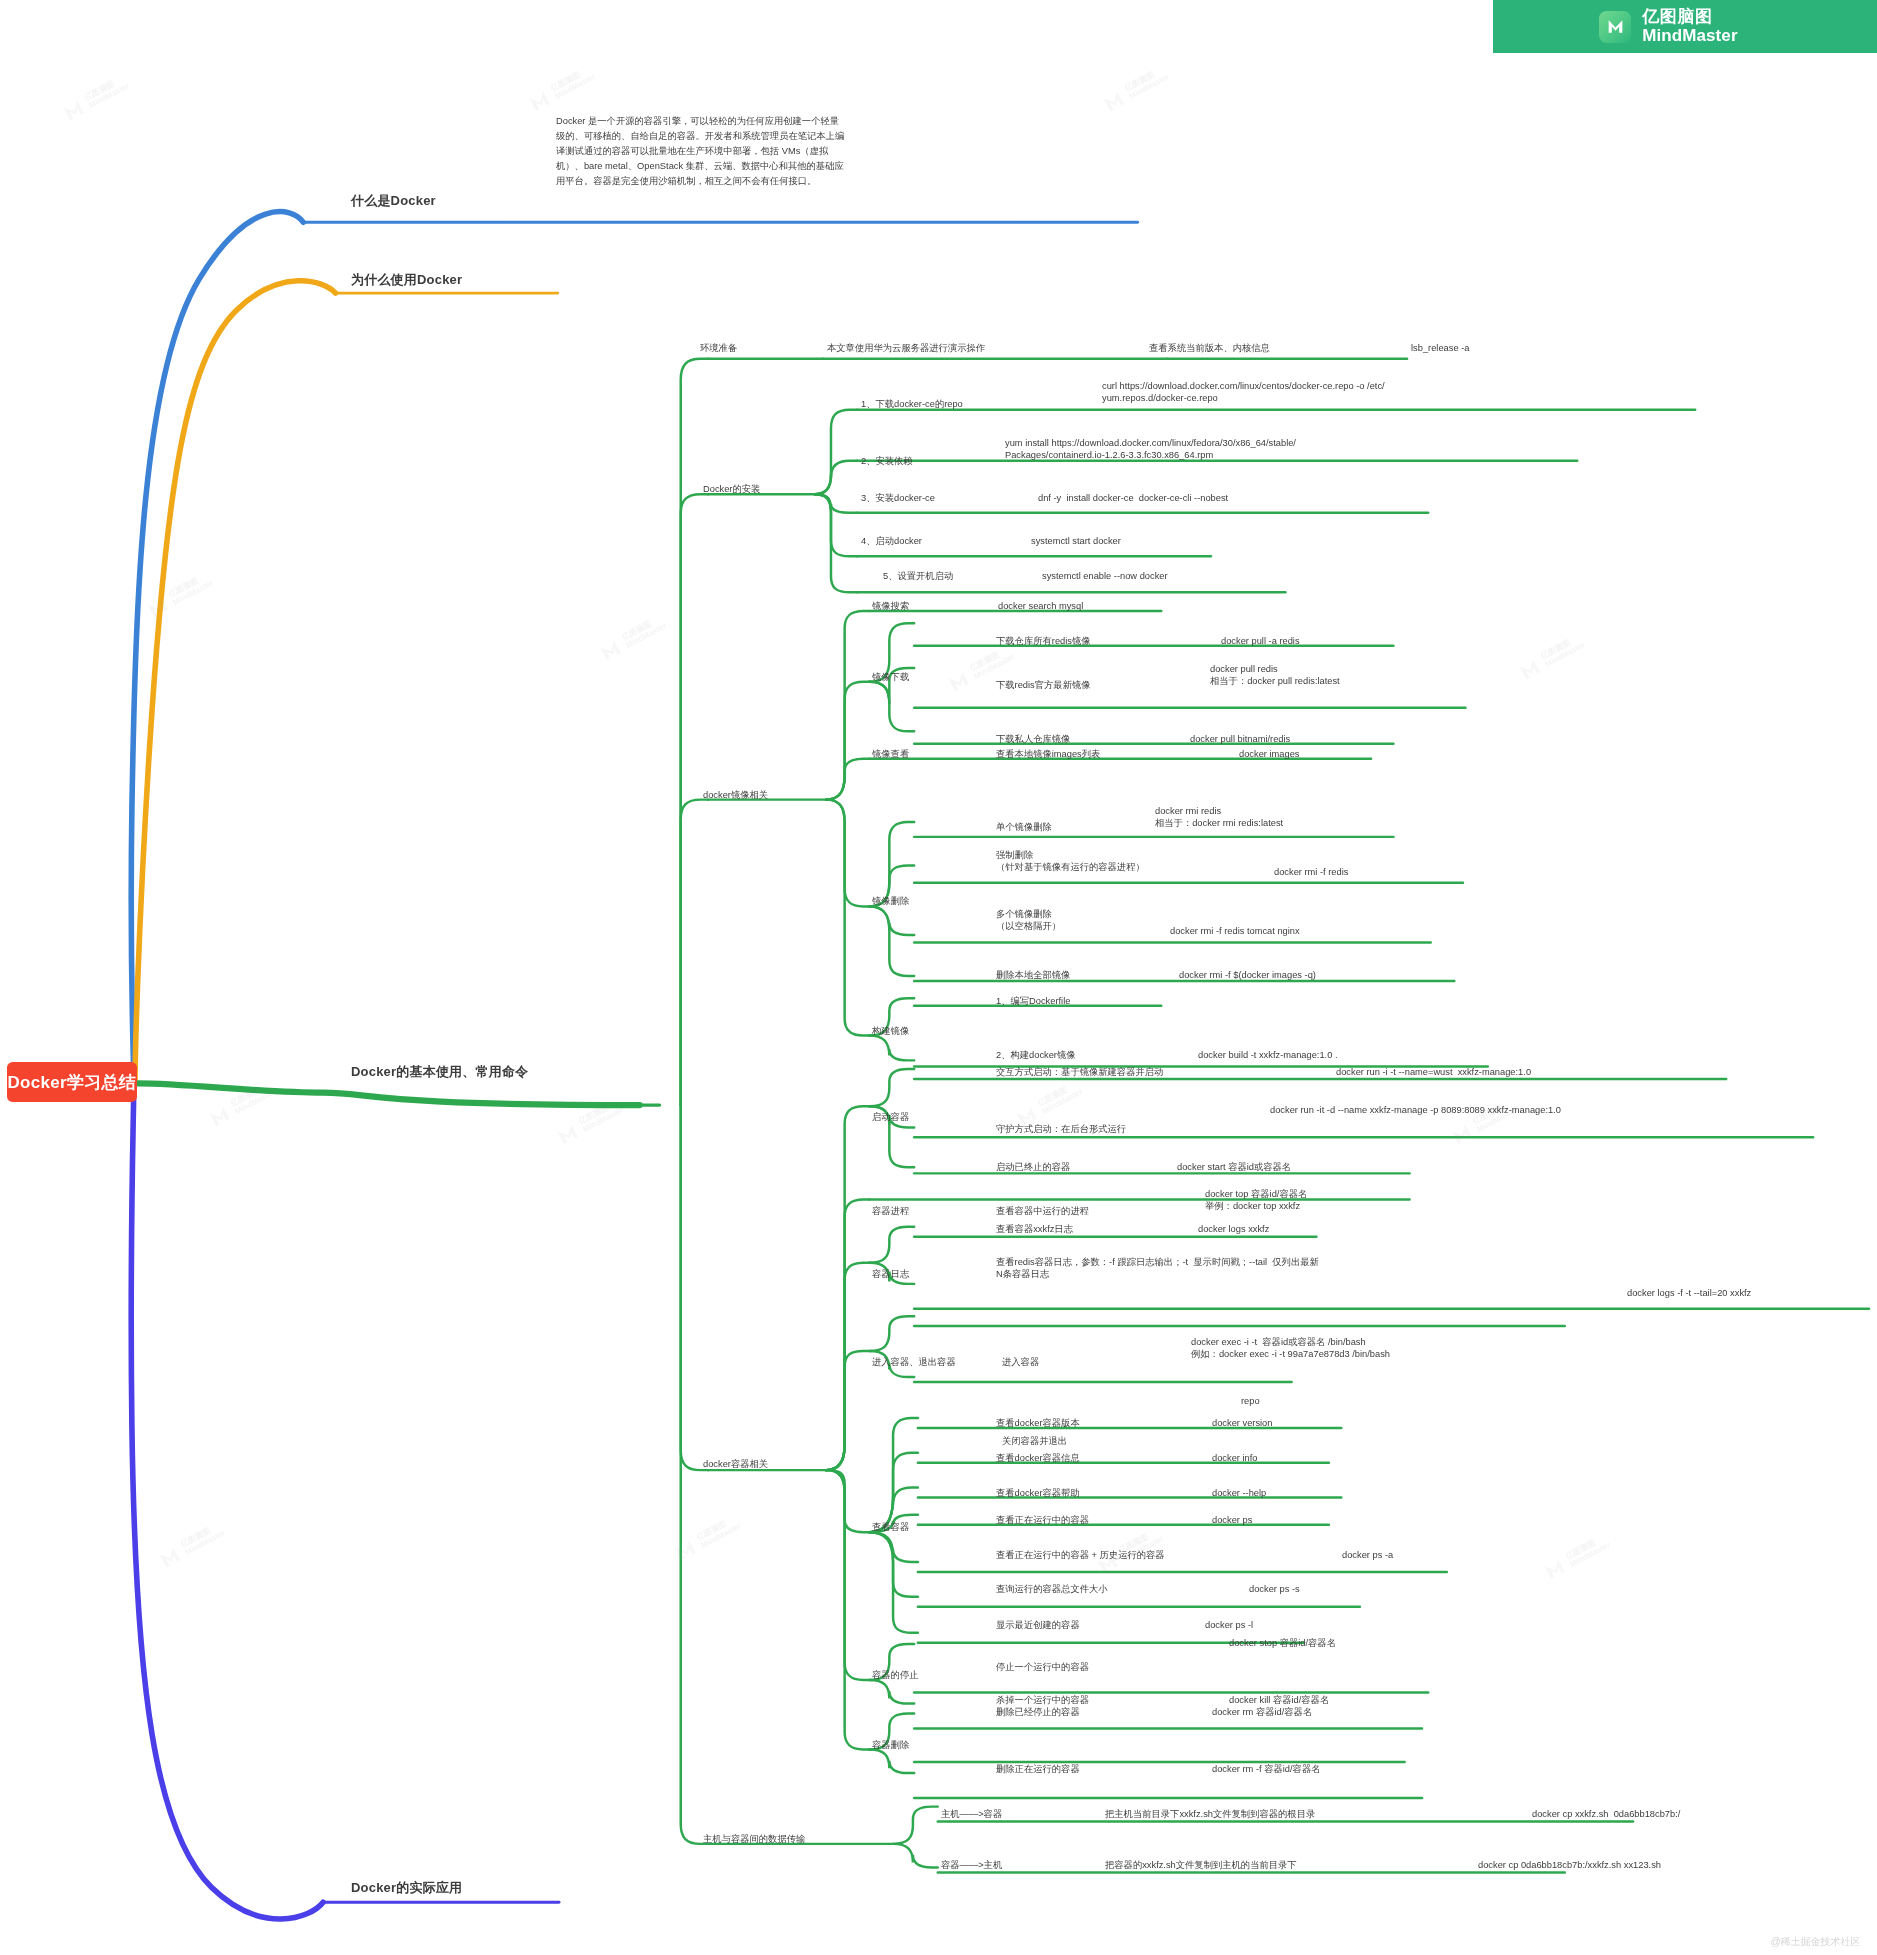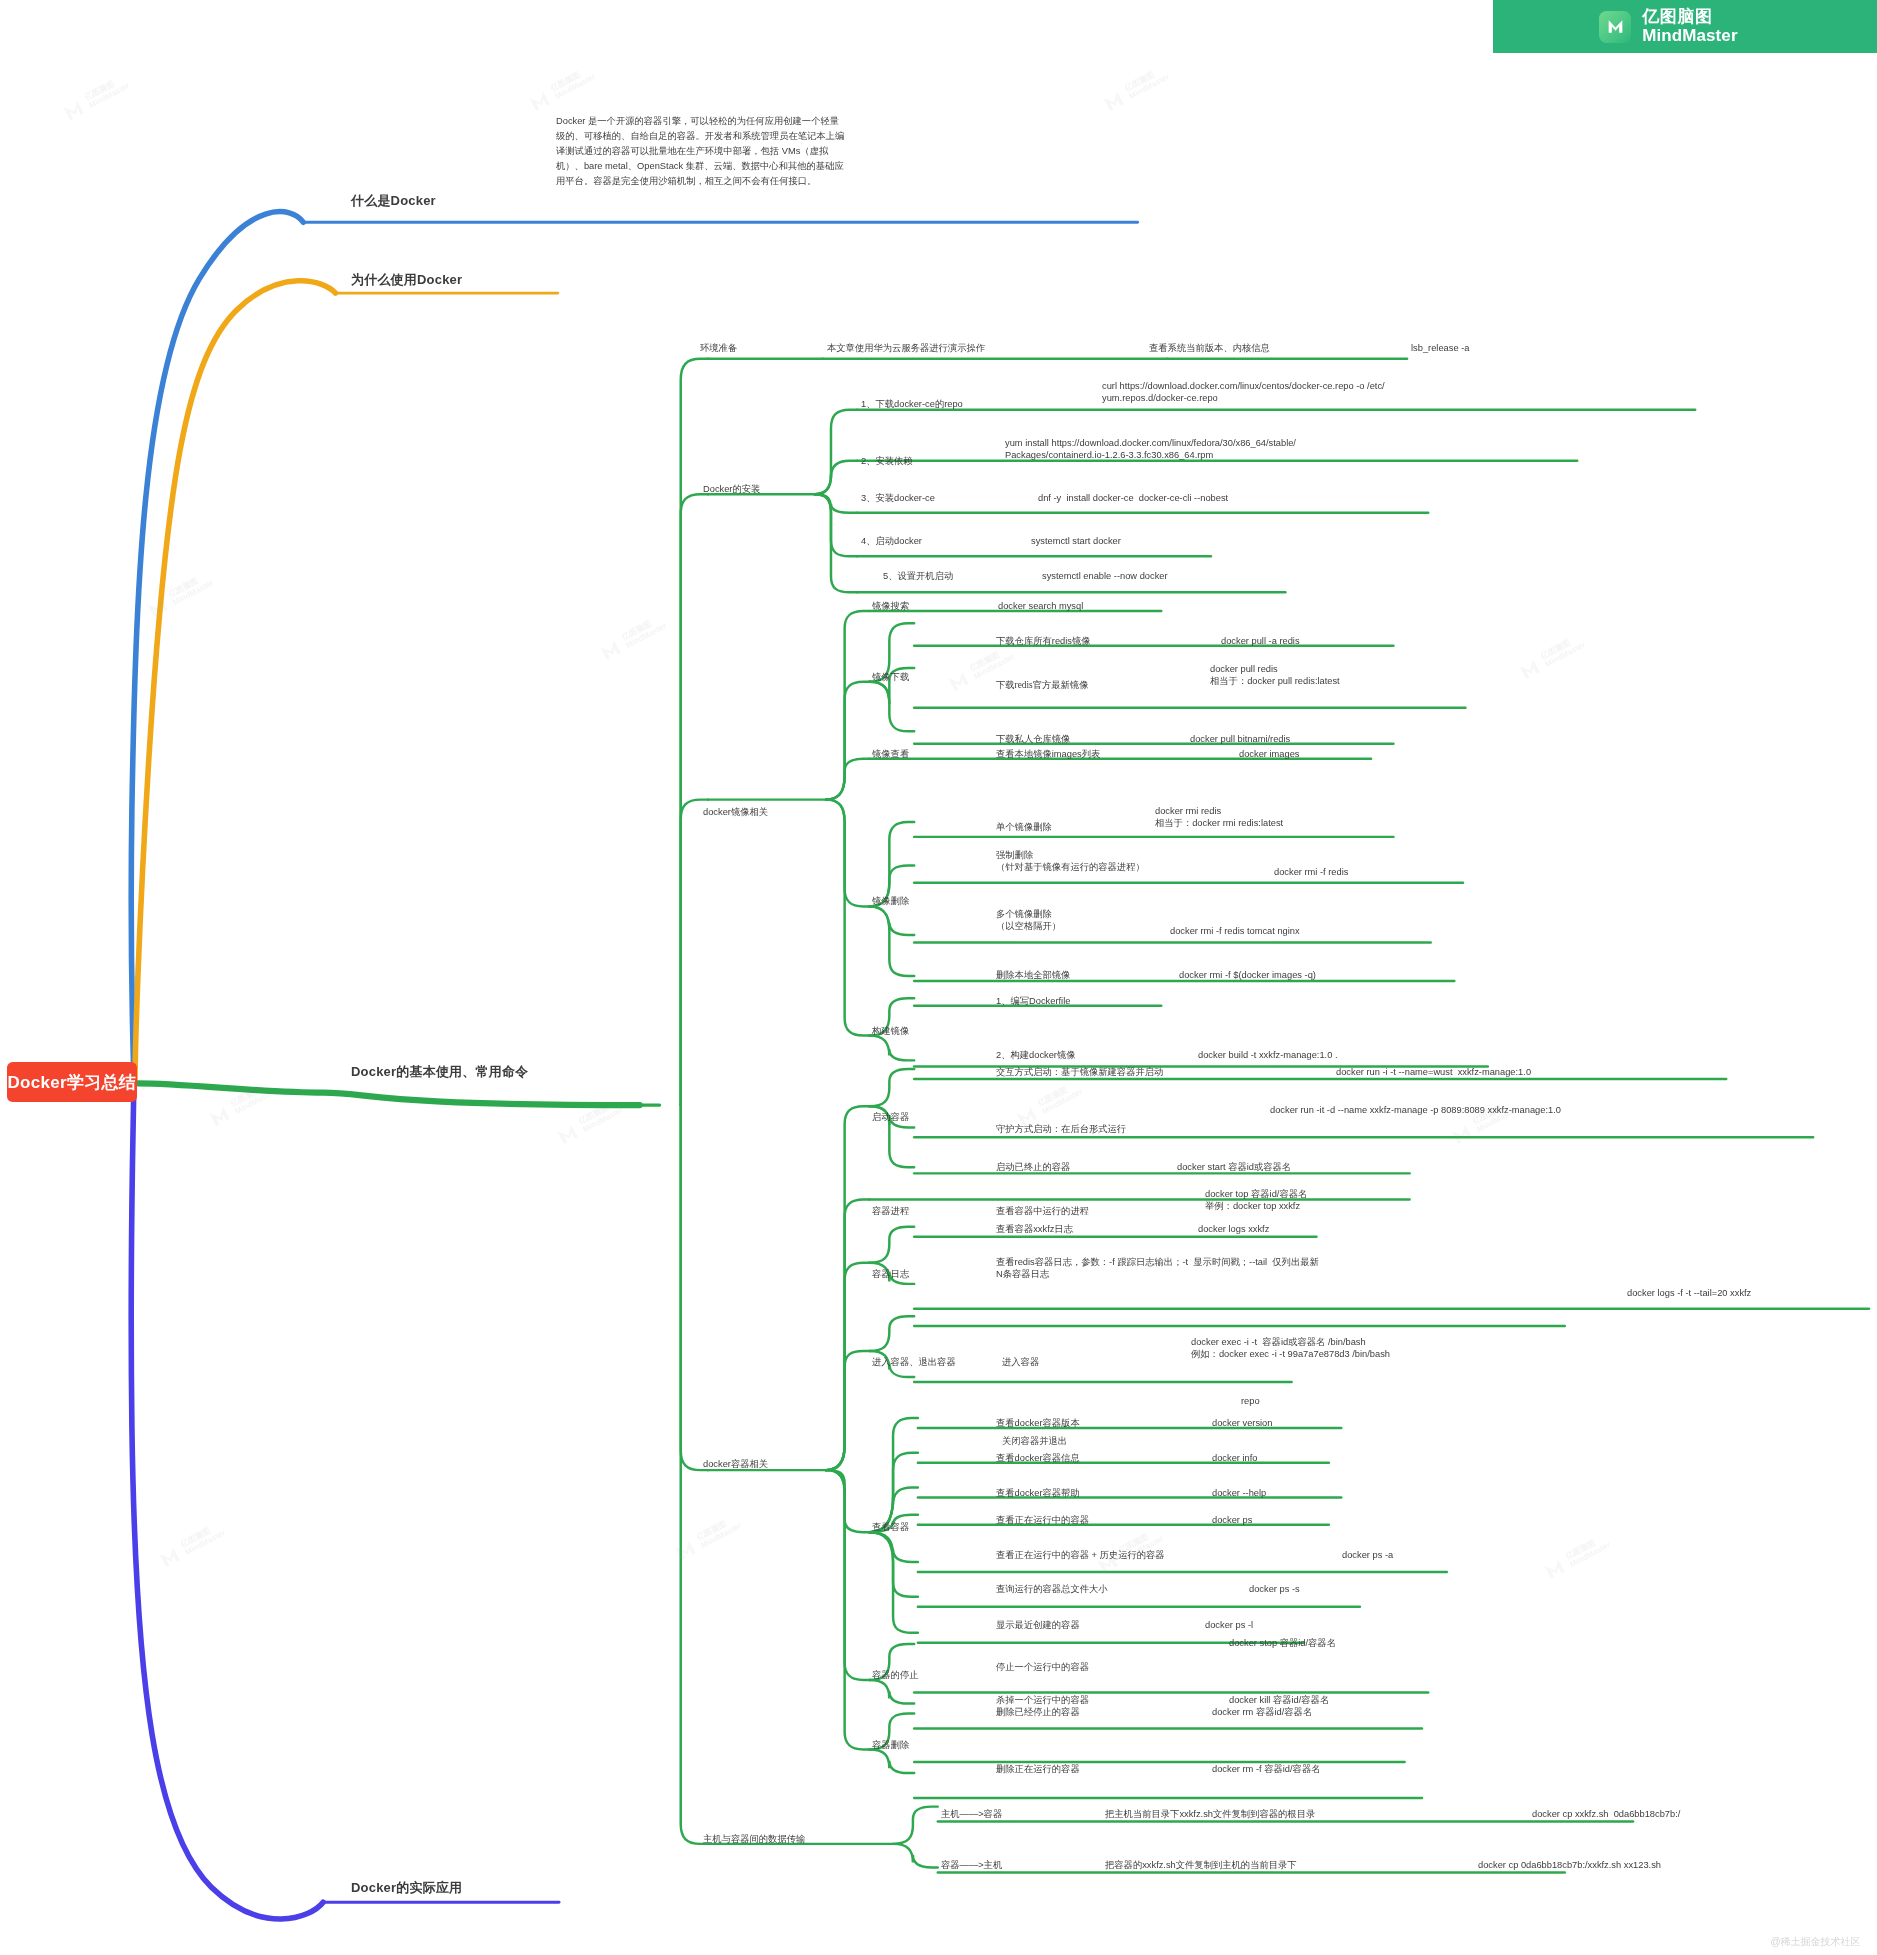--- a/index.html
+++ b/index.html
@@ -230,29 +230,29 @@
 
   <div class="nd lvl3" style="left:861px; top:492px;">3、安装docker-ce</div>
   <div class="nd lvl3" style="left:1038px; top:492px;">dnf -y  install docker-ce  docker-ce-cli --nobest</div>
 
   <div class="nd lvl3" style="left:861px; top:535px;">4、启动docker</div>
   <div class="nd lvl3" style="left:1031px; top:535px;">systemctl start docker</div>
 
   <div class="nd lvl3" style="left:883px; top:570px;">5、设置开机启动</div>
   <div class="nd lvl3" style="left:1042px; top:570px;">systemctl enable --now docker</div>
 
-  <div class="nd lvl2" style="left:703px; top:789px;margin-top:17px;">docker镜像相关</div>
+  <div class="nd lvl2" style="left:703px; top:789px;">docker镜像相关</div>
 
   <div class="nd lvl3" style="left:872px; top:600px;">镜像搜索</div>
   <div class="nd lvl3" style="left:998px; top:600px;">docker search mysql</div>
 
   <div class="nd lvl3" style="left:872px; top:671px;">镜像下载</div>
   <div class="nd lvl4" style="left:996px; top:635px;">下载仓库所有redis镜像</div>
   <div class="nd lvl4" style="left:1221px; top:635px;">docker pull -a redis</div>
-  <div class="nd lvl4" style="left:996px; top:679px;font-family:Liberation Serif, serif;">下载redis官方最新镜像</div>
+  <div class="nd lvl4" style="left:996px; top:679px;">下载redis官方最新镜像</div>
   <div class="nd lvl4" style="left:1210px; top:663px;">docker pull redis
 相当于：docker pull redis:latest</div>
   <div class="nd lvl4" style="left:996px; top:733px;">下载私人仓库镜像</div>
   <div class="nd lvl4" style="left:1190px; top:733px;">docker pull bitnami/redis</div>
 
   <div class="nd lvl3" style="left:872px; top:748px;">镜像查看</div>
   <div class="nd lvl4" style="left:996px; top:748px;">查看本地镜像images列表</div>
   <div class="nd lvl4" style="left:1239px; top:748px;">docker images</div>
 
   <div class="nd lvl3" style="left:872px; top:895px;">镜像删除</div>

